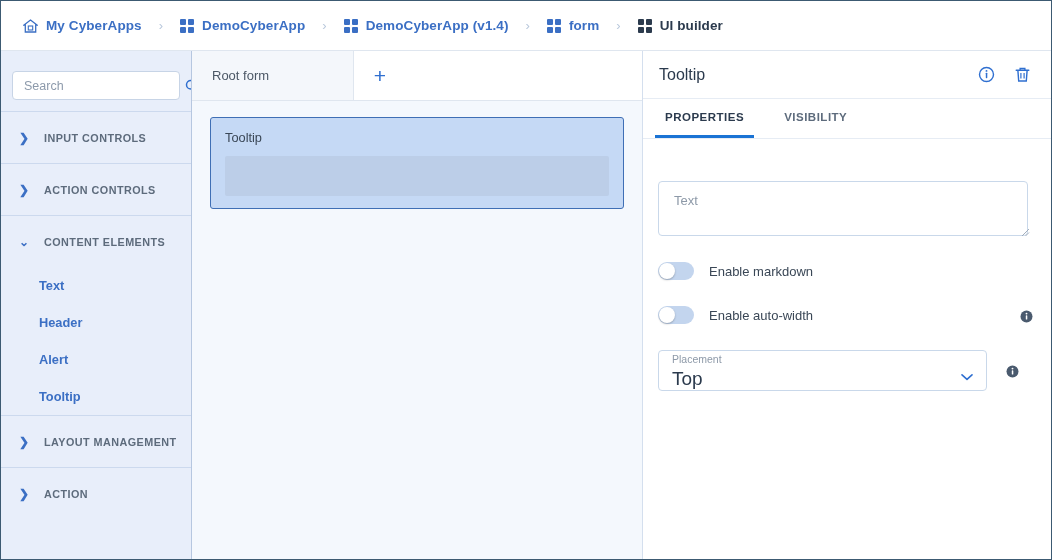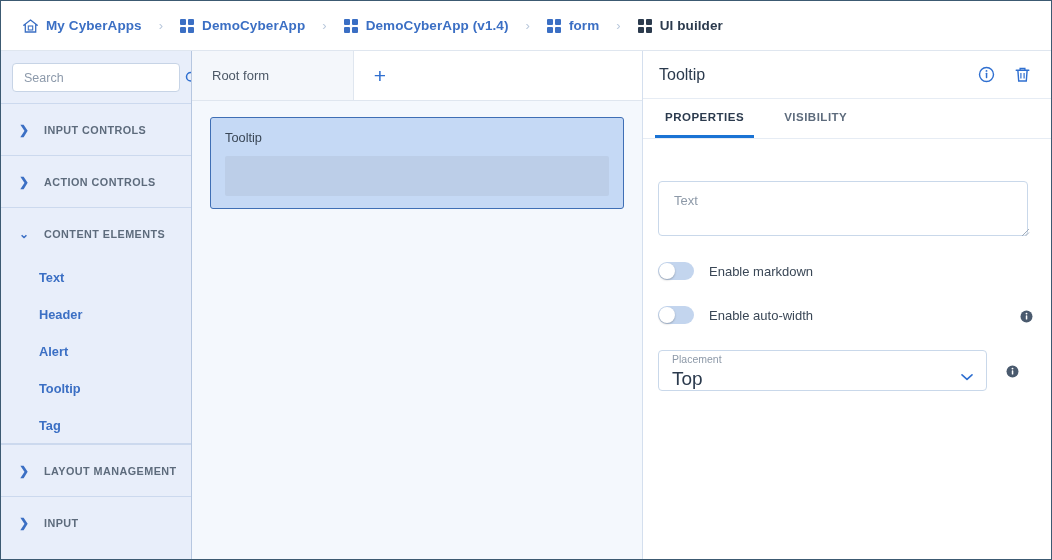--- a/index.html
+++ b/index.html
@@ -104,20 +104,21 @@
   }
   .search-box {
     height: 29px;
     background: #ffffff;
     border: 1px solid #c7d4e6;
     border-radius: 4px;
     display: flex;
     align-items: center;
     padding: 0 9px 0 11px;
     box-sizing: border-box;
+    margin-top: 8px;
   }
   .search-box input {
     flex: 1;
     border: none;
     outline: none;
     font-family: "Liberation Sans", sans-serif;
     font-size: 12.5px;
     color: #444;
     background: transparent;
     padding: 0;
@@ -543,30 +544,29 @@
 
       <div class="sect">
         <span class="chev">⌄</span>
         <span class="lbl">CONTENT ELEMENTS</span>
       </div>
 
       <div class="item">Text</div>
       <div class="item">Header</div>
       <div class="item">Alert</div>
       <div class="item">Tooltip</div>
-      <div class="item sect-group-end">Tag</div>
 
       <div class="sect">
         <span class="chev">❯</span>
         <span class="lbl">LAYOUT MANAGEMENT</span>
       </div>
 
       <div class="sect">
         <span class="chev">❯</span>
-        <span class="lbl">INPUT</span>
+        <span class="lbl">ACTION</span>
       </div>
 
       <div class="sidebar-filler"></div>
     </div>
 
     <div class="center">
 
       <div class="tabbar">
         <div class="tab">Root form</div>
         <div class="addtab">+</div>

